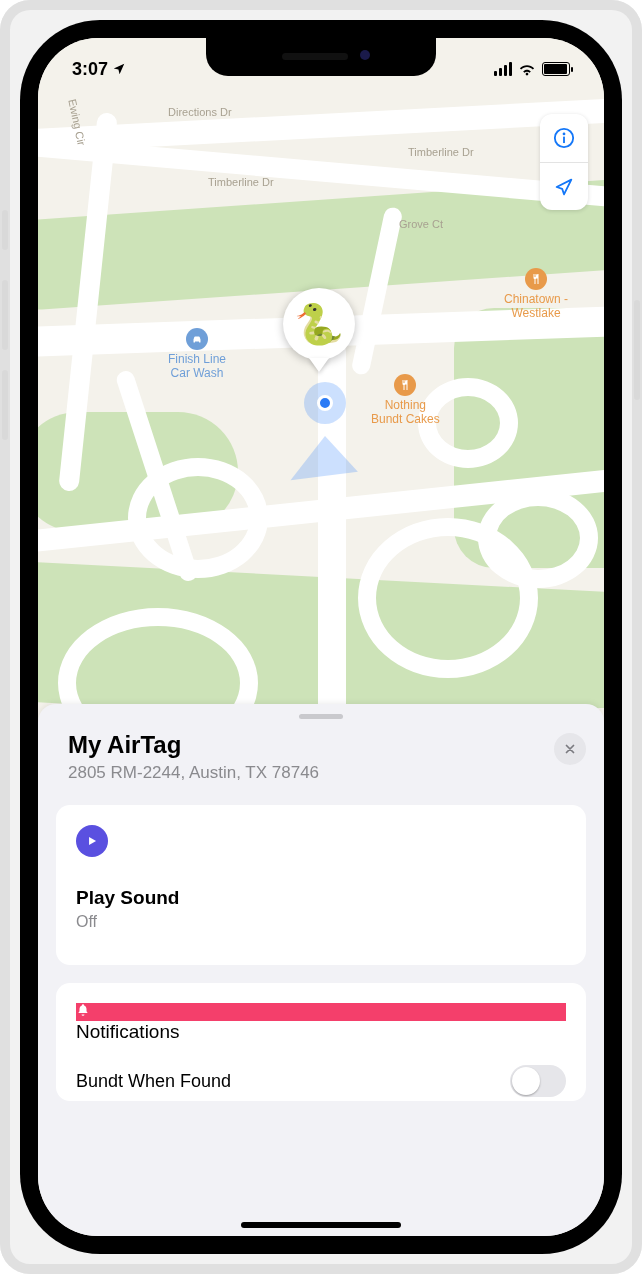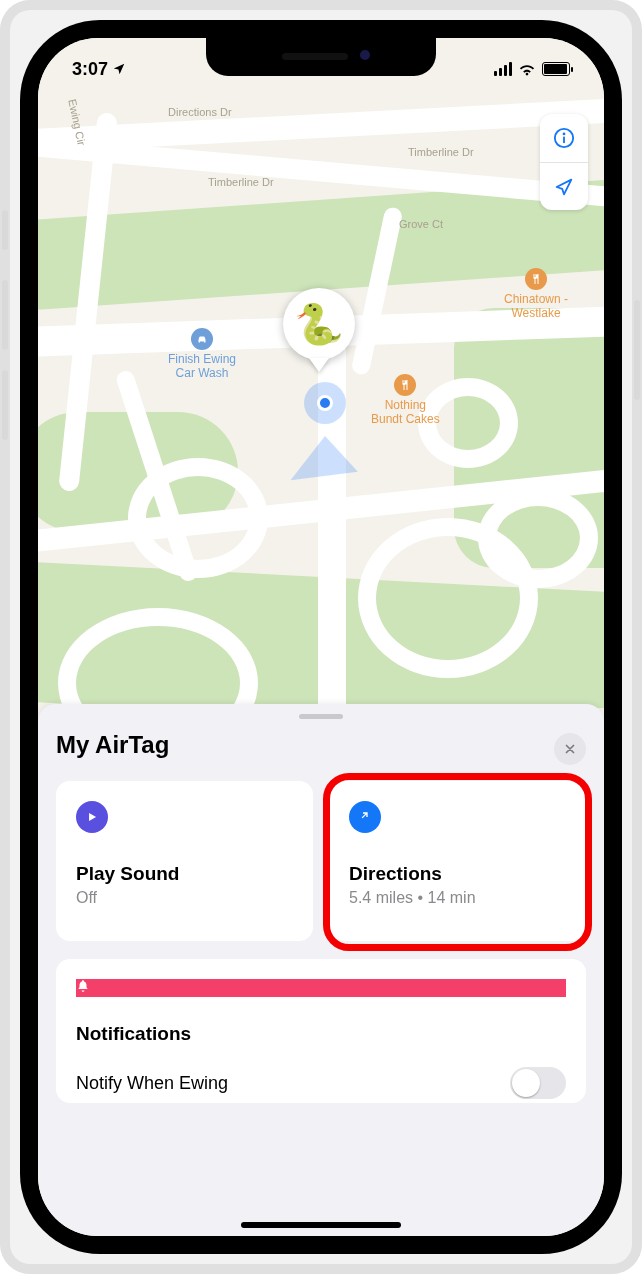--- a/index.html
+++ b/index.html
@@ -171,21 +171,21 @@
 
   
   .sheet{
     position:absolute;left:0;right:0;bottom:0;top:666px;
     background:#f2f2f6;
     border-top-left-radius:18px;border-top-right-radius:18px;
     padding:10px 18px 0;
     box-shadow:0 -1px 6px rgba(0,0,0,.08);
   }
   .grab{width:44px;height:5px;background:#c9c9cd;border-radius:3px;margin:0 auto 12px;}
-  .sheet-header{position:relative;}
+  .sheet-header{position:relative;margin-left:12px;}
   .sheet-title{font-size:24px;font-weight:700;color:#000;}
   .sheet-sub{font-size:17px;color:#8a8a8e;margin-top:4px;}
   .sheet-time{font-size:17px;color:#8a8a8e;margin-top:2px;display:flex;align-items:center;gap:6px;}
   .batt-mini{width:26px;height:13px;border:1.2px solid #8a8a8e;border-radius:3px;position:relative;display:inline-block;}
   .batt-mini::after{content:"";position:absolute;right:-3px;top:3px;width:2px;height:6px;background:#8a8a8e;border-radius:1px;}
   .batt-mini .bf{position:absolute;top:1px;left:1px;bottom:1px;width:82%;background:#8a8a8e;border-radius:1px;}
   .close-btn{
     position:absolute;top:2px;right:0;width:32px;height:32px;border-radius:50%;
     background:#e6e6ea;display:flex;align-items:center;justify-content:center;
   }
@@ -203,21 +203,21 @@
   .ic-dir{background:#1477f8;}
   .ic-bell{background:#f43f6b;}
 
   .highlight{
     position:absolute;border:7px solid #f40000;border-radius:26px;
     pointer-events:none;z-index:30;
     top:-8px;left:-6px;right:-6px;bottom:-10px;
   }
 
   .card-full{background:#fff;border-radius:14px;padding:20px 20px 4px;margin-top:18px;}
-  .card-full .ct{font-size:19px;font-weight:700;margin-top:26px;}
+  .card-full .ct{font-size:19px;font-weight:400;}
   .switch-row{display:flex;justify-content:space-between;align-items:center;margin-top:22px;font-size:18px;color:#000;}
   .switch{width:56px;height:32px;background:#e6e6ea;border-radius:16px;position:relative;}
   .switch .knob{position:absolute;top:2px;left:2px;width:28px;height:28px;background:#fff;border-radius:50%;box-shadow:0 1px 2px rgba(0,0,0,.3);}
 
   .home-ind{position:absolute;bottom:8px;left:50%;transform:translateX(-50%);width:160px;height:6px;background:#000;border-radius:3px;z-index:60;}
 </style>
 </head>
 <body>
 
 <div class="device-frame">
@@ -278,21 +278,21 @@
         <div class="map-label ml3">Timberline Dr</div>
         <div class="map-label ml4">Grove Ct</div>
         <div class="map-label ml5">Ewing Cir</div>
 
         <div class="poi poi-car">
           <div class="pin">
               <svg viewBox="0 0 24 24">
                 <path fill="#fff" d="M5 13l1.5-4.5A2 2 0 0 1 8.4 7h7.2a2 2 0 0 1 1.9 1.5L19 13v5a1 1 0 0 1-1 1h-1a1 1 0 0 1-1-1v-1H8v1a1 1 0 0 1-1 1H6a1 1 0 0 1-1-1v-5z"></path>
               </svg>
             </div>
-          <div class="poi-label" style="white-space:pre-line">Finish Ewing
+          <div class="poi-label" style="white-space:pre-line">Finish Line
 Car Wash</div>
         </div>
         <div class="poi poi-china">
           <div class="pin">
               <svg viewBox="0 0 24 24">
                 <path fill="#fff" d="M7 2v8a2 2 0 0 0 2 2v10h2V12a2 2 0 0 0 2-2V2h-2v6h-1V2H9v6H8V2H7zm9 0c-1.5 0-3 1.5-3 4v5h2v11h2V2h-1z"></path>
               </svg>
             </div>
           <div class="poi-label" style="white-space:pre-line">Chinatown -
 Westlake</div>
@@ -331,59 +331,50 @@
               </svg>
           </div>
         </div>
       </div>
 
       <div class="sheet">
         <div class="grab"></div>
 
         <div class="sheet-header">
           <div class="sheet-title">My AirTag</div>
+          <div class="sheet-sub">2805 RM-2244, Austin, TX  78746</div>
           <div class="close-btn">
             <svg viewBox="0 0 24 24">
                 <path stroke="#7b7b80" stroke-width="3" stroke-linecap="round" d="M6 6l12 12M18 6L6 18"></path>
               </svg>
           </div>
         </div>
 
         <div class="cards-row">
           <div class="card">
             <div class="icon-badge ic-play">
               <svg width="14" height="14" viewBox="0 0 24 24">
                   <path fill="#fff" d="M7 5l12 7-12 7V5z"></path>
                 </svg>
             </div>
             <div class="ct">Play Sound</div>
             <div class="cs">Off</div>
           </div>
 
-          <div class="card" style="position:relative">
-            <div class="highlight"></div>
-            <div class="icon-badge ic-dir">
-              <svg width="16" height="16" viewBox="0 0 24 24">
-                  <path fill="#fff" d="M9 5l7 0 0 7-2 0 0-3.6L8.4 14 7 12.6 12.6 7 9 7z"></path>
-                </svg>
-            </div>
-            <div class="ct">Directions</div>
-            <div class="cs">5.4 miles • 14 min</div>
-          </div>
         </div>
 
         <div class="card-full">
           <div class="icon-badge ic-bell">
             <svg width="14" height="14" viewBox="0 0 24 24">
                 <path fill="#fff" d="M12 2a2 2 0 0 1 2 2v.3A6 6 0 0 1 18 10v4l2 3H4l2-3v-4a6 6 0 0 1 4-5.7V4a2 2 0 0 1 2-2zm0 20a2.5 2.5 0 0 1-2.5-2.5h5A2.5 2.5 0 0 1 12 22z"></path>
               </svg>
           </div>
           <div class="ct">Notifications</div>
           <div class="switch-row">
-            <span>Notify When Ewing</span>
+            <span>Bundt When Found</span>
             <div class="switch">
                 <div class="knob"></div>
               </div>
           </div>
         </div>
       </div>
 
       <div class="home-ind"></div>
     </div>
   </div>

